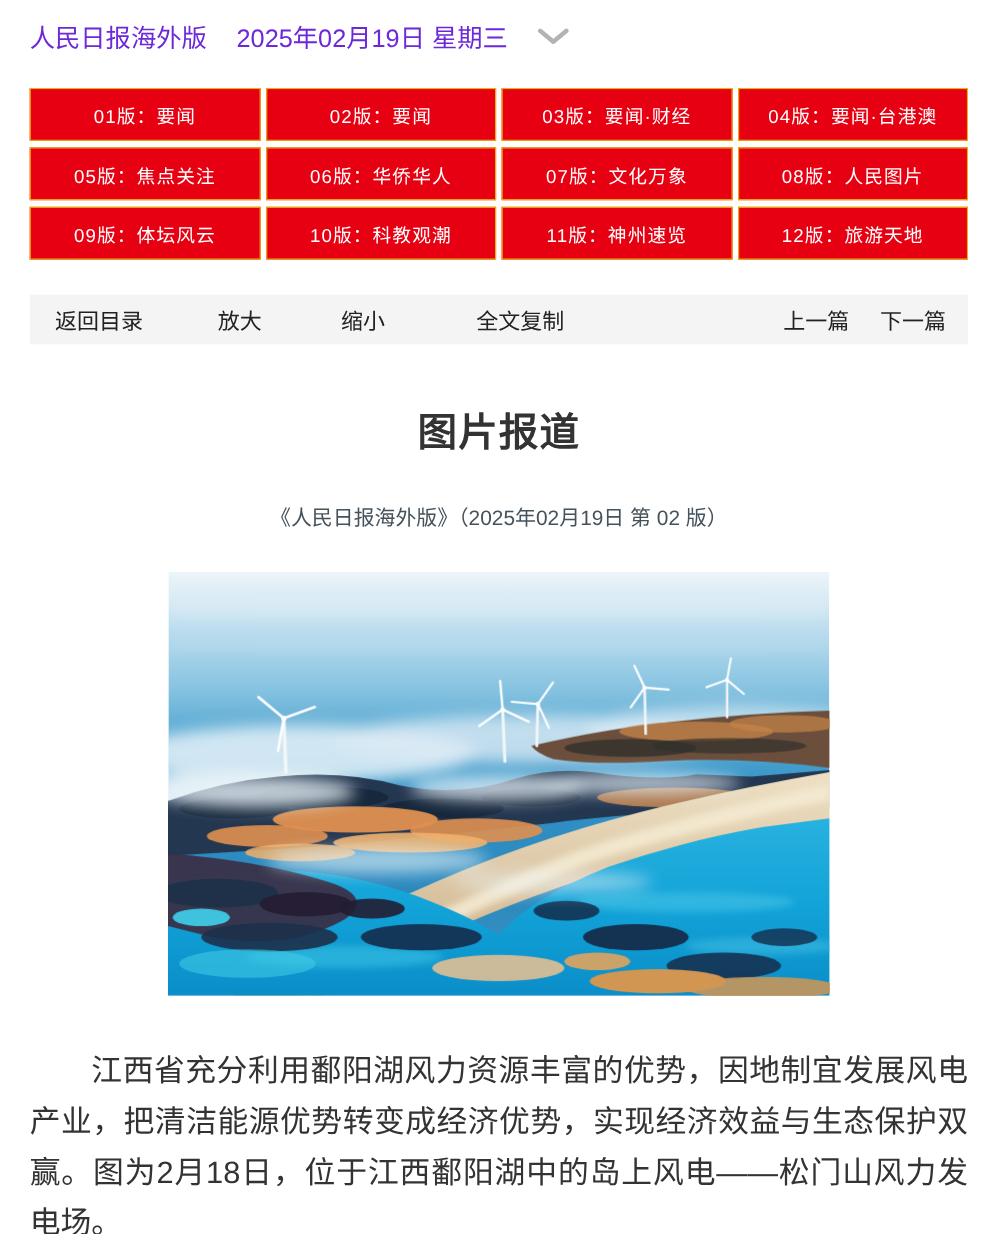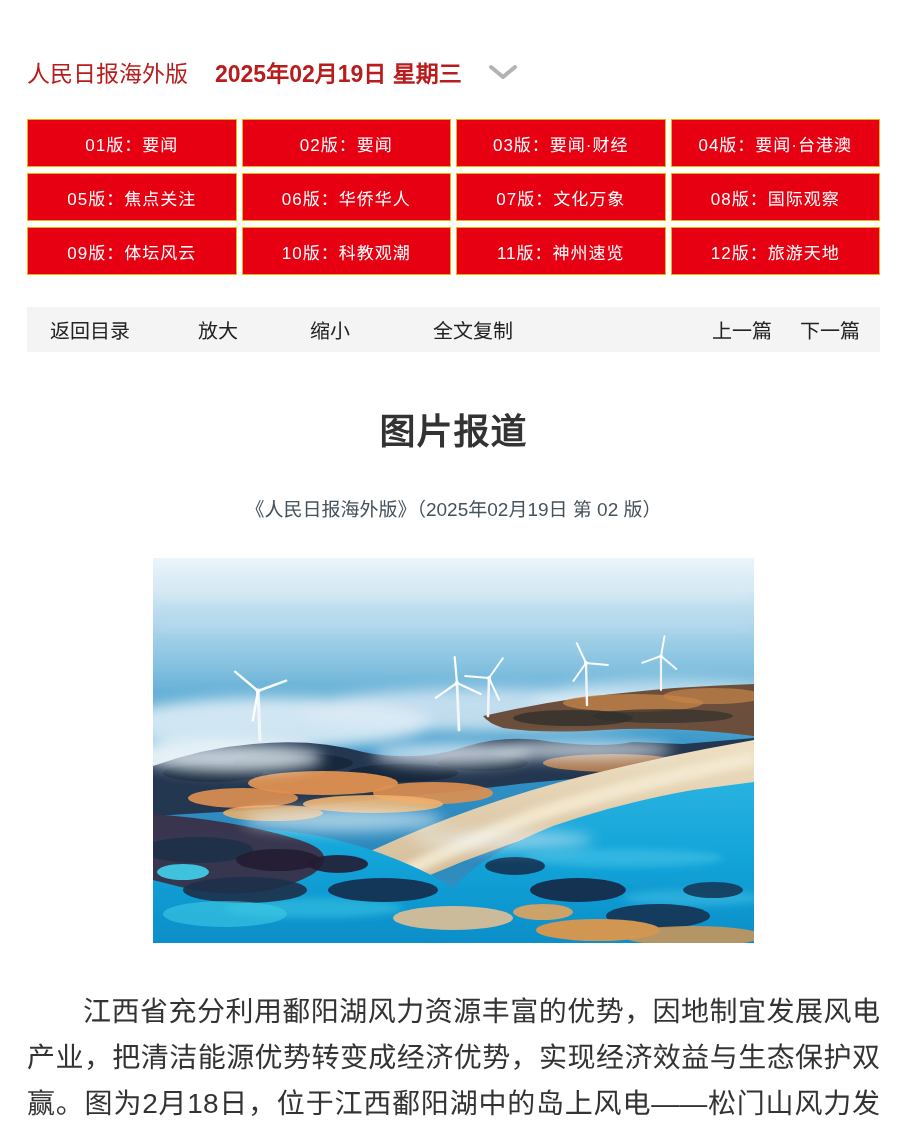--- a/index.html
+++ b/index.html
@@ -10,26 +10,25 @@
     width:907px;
     min-height:1122px;
     margin:0 auto;
   }
   .page { width:907px; }
 
   
   .masthead {
     padding:16px 27px 0 27px;
     font-size:23px;
-    color:#b91c1c;
+    color:#6d28d9;
     display:flex;
     align-items:center;
-    margin-top:39px;
-  }
-  .masthead .date { margin-left:27px;font-weight:bold; }
+  }
+  .masthead .date { margin-left:27px; }
   .chevron { margin-left:26px; display:inline-flex; align-items:center; cursor:pointer; }
 
   
   .nav-grid {
     margin:30px 27px 0 27px;
     display:grid;
     grid-template-columns:repeat(4,1fr);
     column-gap:5px;
     row-gap:6px;
   }
@@ -136,21 +135,21 @@
     <div class="nav-cell">
         <span>05版：焦点关注</span>
       </div>
     <div class="nav-cell">
         <span>06版：华侨华人</span>
       </div>
     <div class="nav-cell">
         <span>07版：文化万象</span>
       </div>
     <div class="nav-cell">
-        <span>08版：国际观察</span>
+        <span>08版：人民图片</span>
       </div>
     <div class="nav-cell">
         <span>09版：体坛风云</span>
       </div>
     <div class="nav-cell">
         <span>10版：科教观潮</span>
       </div>
     <div class="nav-cell">
         <span>11版：神州速览</span>
       </div>

